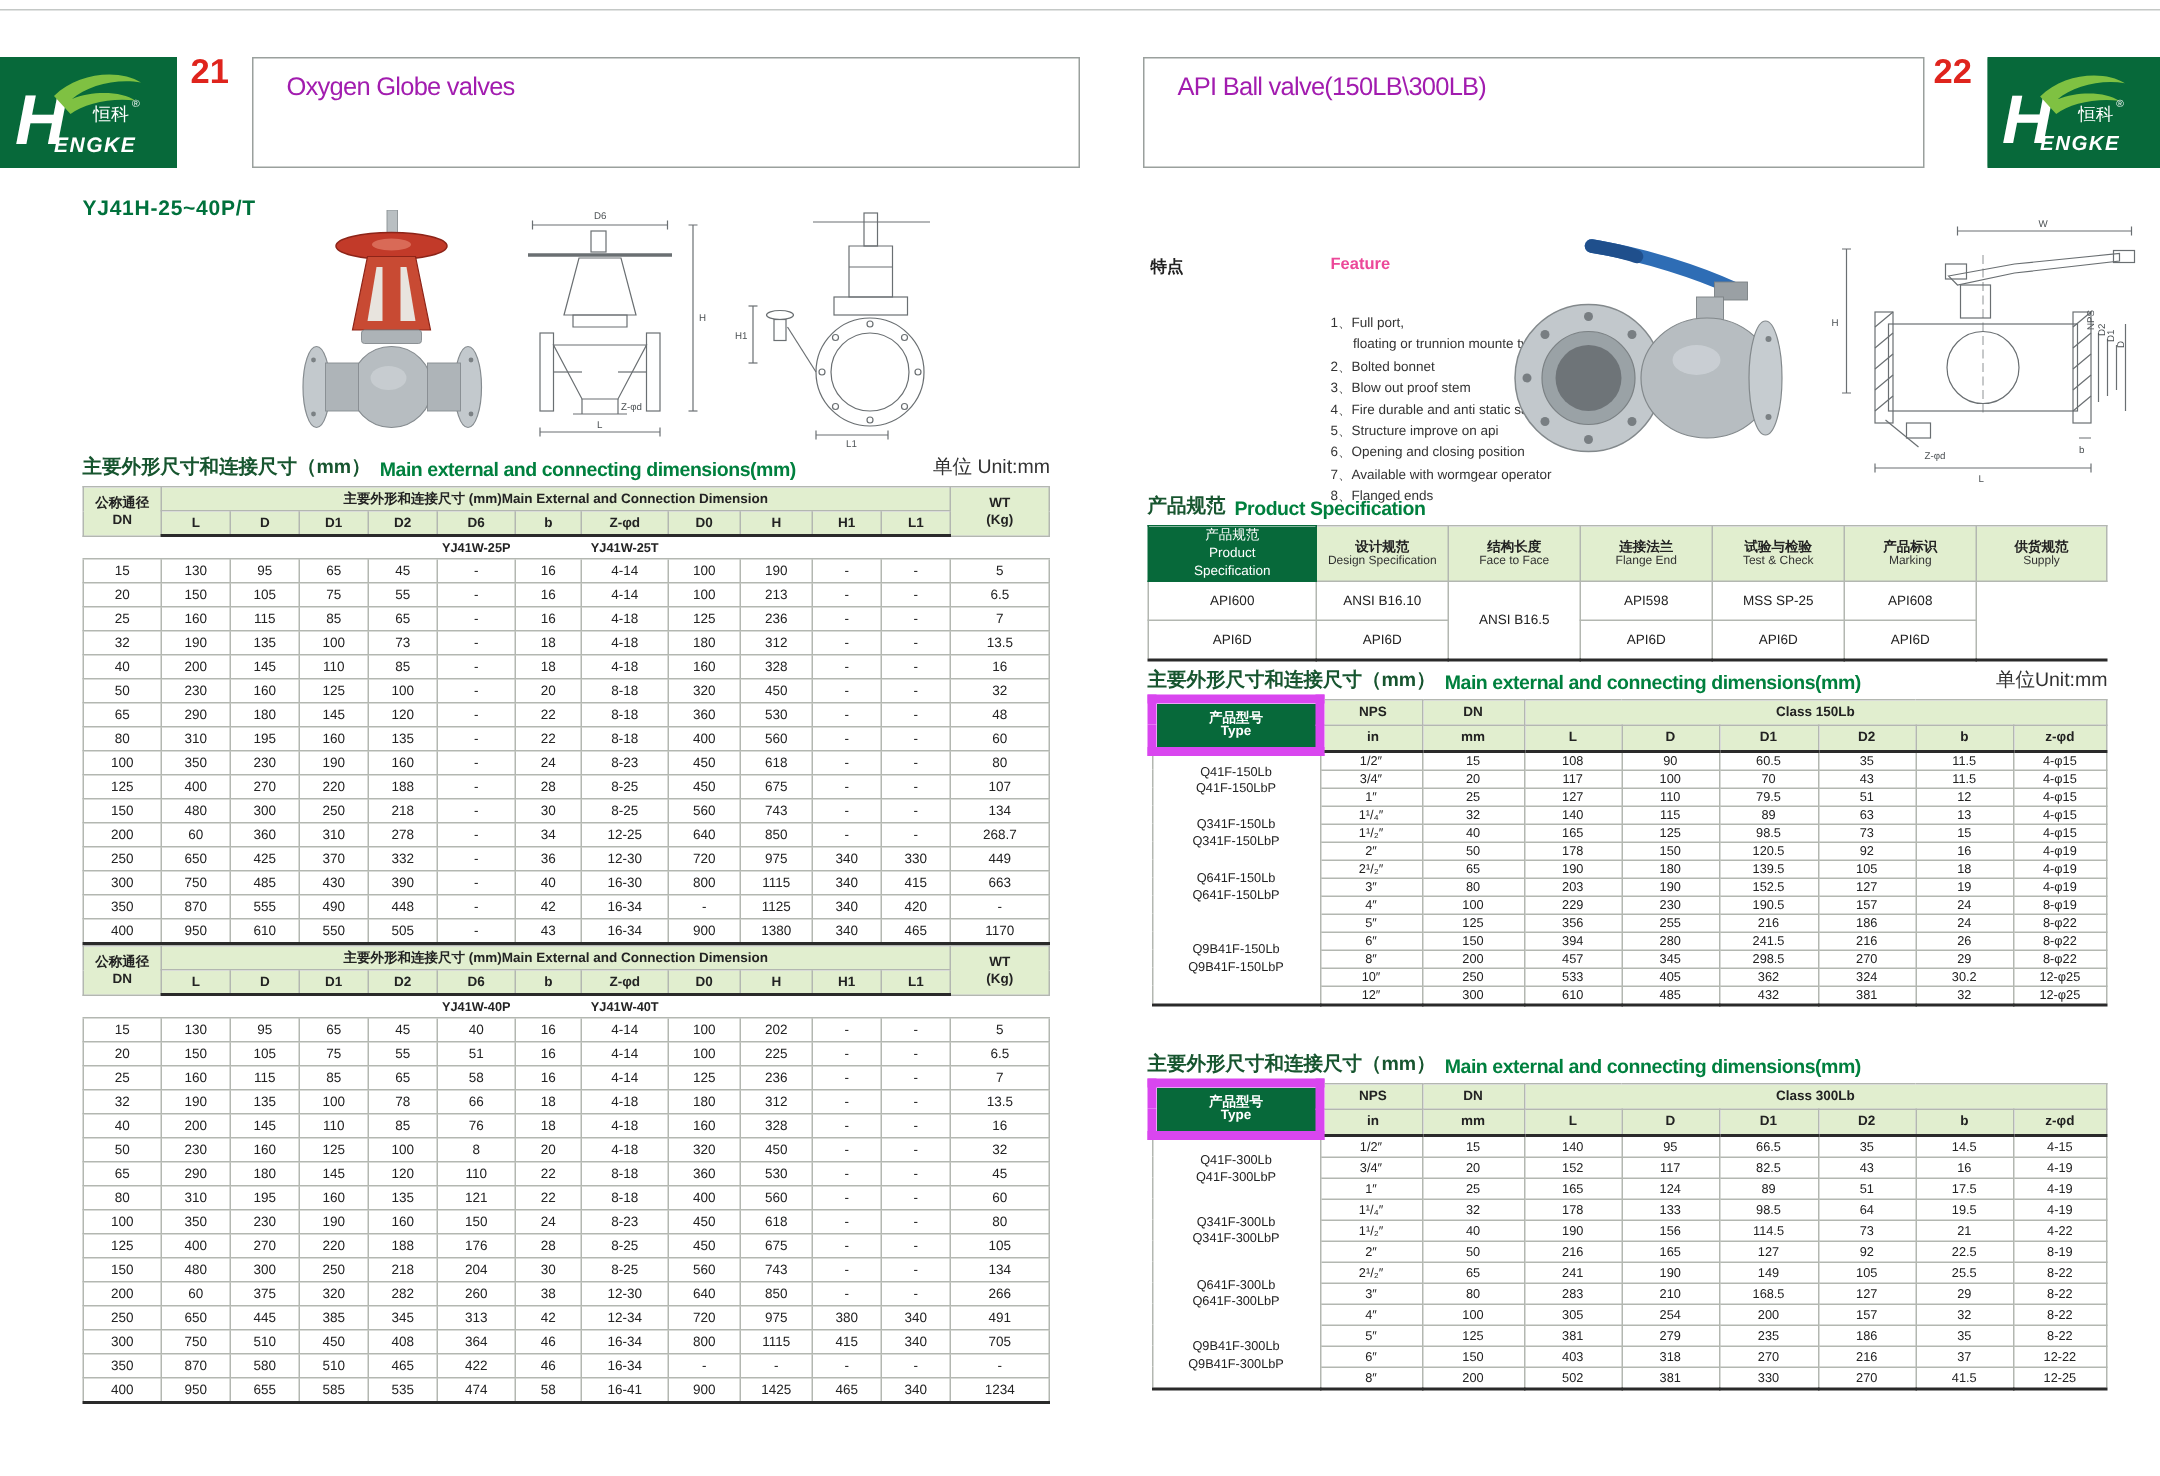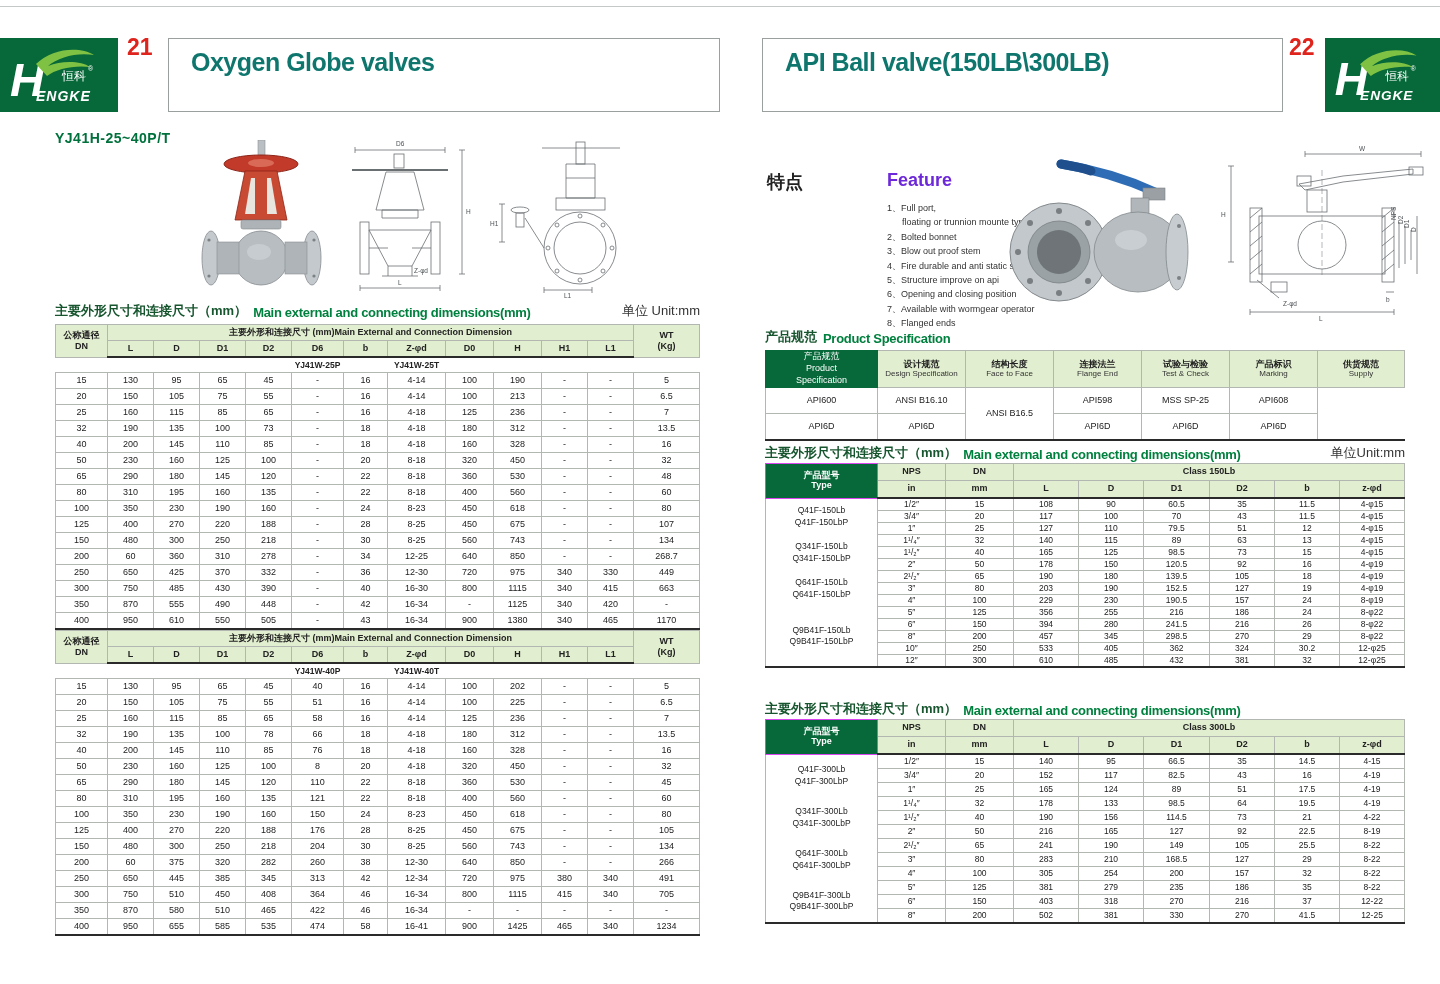--- a/index.html
+++ b/index.html
@@ -5,21 +5,21 @@
   html,body{margin:0;padding:0}
   body{width:1440px;height:984px;background:#fff;font-family:"Liberation Sans",sans-serif;position:relative;overflow:hidden;color:#222}
   .top-rule{position:absolute;top:6px;left:0;width:1440px;height:1px;background:#c4c8c6}
   .logo{position:absolute;top:38px;height:74px;background:#07693a}
   .logo.l{left:0;width:118px}.logo.r{left:1325px;width:115px}
   .pgno{position:absolute;top:34px;font-size:23px;font-weight:bold;color:#df241d}
   .pgno.l{left:127px}.pgno.r{left:1289px}
   .titlebox{position:absolute;top:38px;height:74px;border:1px solid #9aa09d;box-sizing:border-box;background:#fff;padding:10px 0 0 22px}
   .titlebox.l{left:168px;width:552px}
   .titlebox.r{left:762px;width:521px}
-  .title-en{font-size:25px;font-weight:bold;color:#0f766e;letter-spacing:-0.5px;line-height:1.1}
+  .title-en{font-size:17px;font-weight:normal;color:#a21caf;letter-spacing:-0.5px;line-height:1.1}
   .title-zh{font-size:16px;color:#333;margin-top:3px}
   .pageL{position:absolute;left:55px;top:128px;width:645px}
   .pageR{position:absolute;left:765px;top:128px;width:645px}
   .model{position:absolute;top:2px;left:0;font-size:14px;font-weight:bold;color:#00713c;letter-spacing:.5px}
   .sec-title{display:flex;align-items:flex-end;gap:6px}
   .sec-title .zh{font-size:13px;font-weight:bold;color:#17552f}
   .sec-title .en{font-size:13px;font-weight:bold;color:#00803e;letter-spacing:-0.3px}
   .sec-title .unit{margin-left:auto;font-size:13px;color:#333}
   .dimtitleL{position:absolute;top:174px;left:0;width:645px}
   .tablesL{position:absolute;top:196px;left:0;width:645px}
@@ -28,43 +28,43 @@
   thead th{background:#e1eecf}
   .gt thead tr.h1 th{font-weight:bold}
   .gt thead tr.cols th{border-bottom:2px solid #2a2a2a;font-weight:bold}
   .gt{border-bottom:2px solid #2a2a2a}
   .gt .model-row td{border-left:none;border-right:none;font-weight:bold;height:14px;font-size:8.5px}
   .dnh div,.wth div{line-height:1.15}
   
   .feat{position:absolute;top:42px}
   .feat.zh{left:2px;width:125px}
   .feat.en{left:122px;width:230px}
-  .feat h3{margin:0 0 10px 0;font-size:18px}
+  .feat h3{margin:0 0 26px 0;font-size:11px}
   .feat.zh h3{color:#222}
-  .feat.en h3{color:#6d28d9}
+  .feat.en h3{color:#ec4899}
   .feat ul{list-style:none;margin:0;padding:0}
   .feat.zh li{font-size:10px;color:#333;line-height:1.55;white-space:pre}
   .feat.en li{font-size:9px;color:#333;line-height:1.6;white-space:pre}
   .spec-title{position:absolute;top:200px;left:0}
   .spec-wrap{position:absolute;top:222px;left:0}
   .spec{width:640px}
   .spec .corner{background:#07693a;color:#fff;border:1px solid #07693a;font-size:9px;line-height:1.3}
   .spec thead th{height:36px}
   .spec th .c1{font-size:9px;font-weight:bold}
   .spec th .c2{font-size:8px;font-weight:normal;color:#333}
   .spec td{height:25px;font-size:9px}
   .spec{border-bottom:2px solid #2a2a2a}
   .dimtitle150{position:absolute;top:316px;left:0;width:640px}
   .t150wrap{position:absolute;top:335px;left:0}
   .dimtitle300{position:absolute;top:572px;left:0;width:640px}
   .t300wrap{position:absolute;top:591px;left:0}
   .bt{width:640px;border-bottom:2px solid #2a2a2a}
   .bt thead th{height:16px;font-weight:bold}
   .bt thead tr.sub th{border-bottom:2px solid #2a2a2a}
-  .bt th.typeh{background:#07693a;color:#fff;border:1px solid #d946ef;font-size:9px}
+  .bt th.typeh{background:#07693a;color:#fff;border:6px solid #d946ef;font-size:9px}
   .bt td{font-size:8.5px}
   .t150 td{height:11px}
   .t300 td{height:13px}
   .bt .type-cell{border-top:none;border-bottom:none;font-size:8.5px;line-height:1.35}
   svg text{font-family:"Liberation Sans",sans-serif}
   .imgabs{position:absolute}
 </style>
 </head>
 <body>
 

